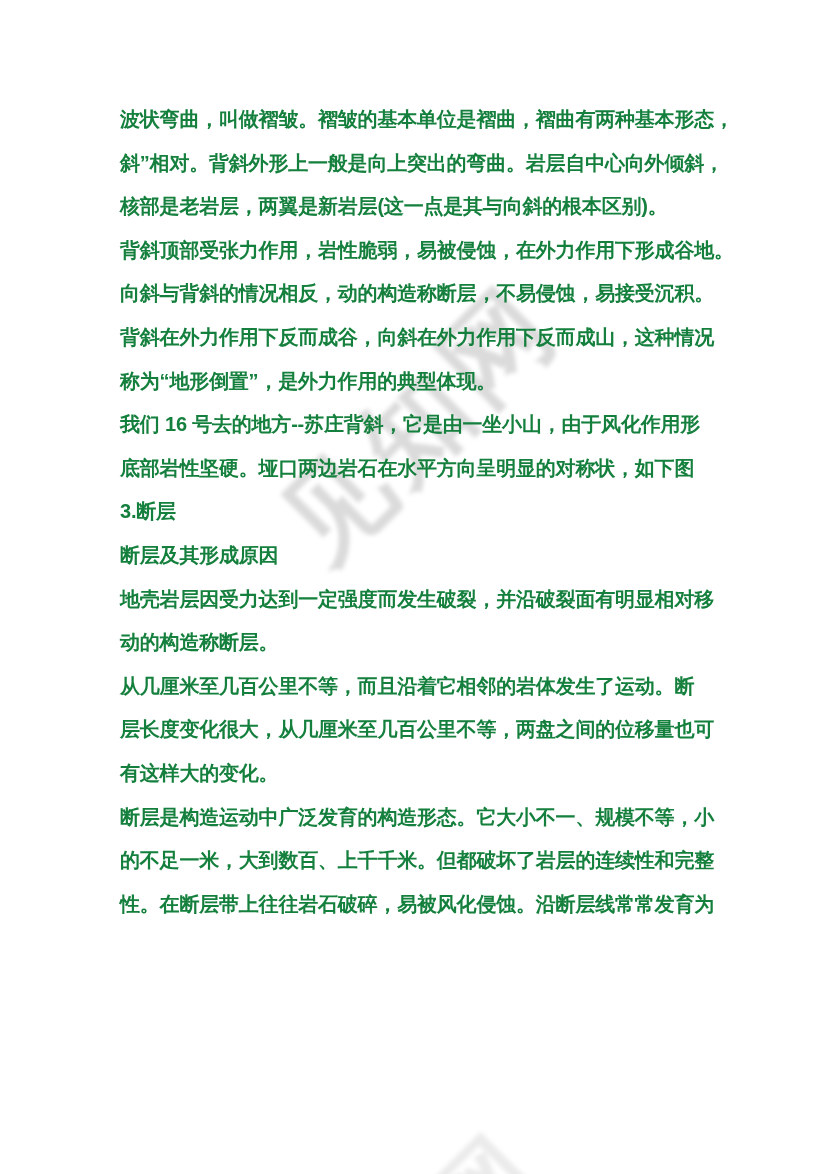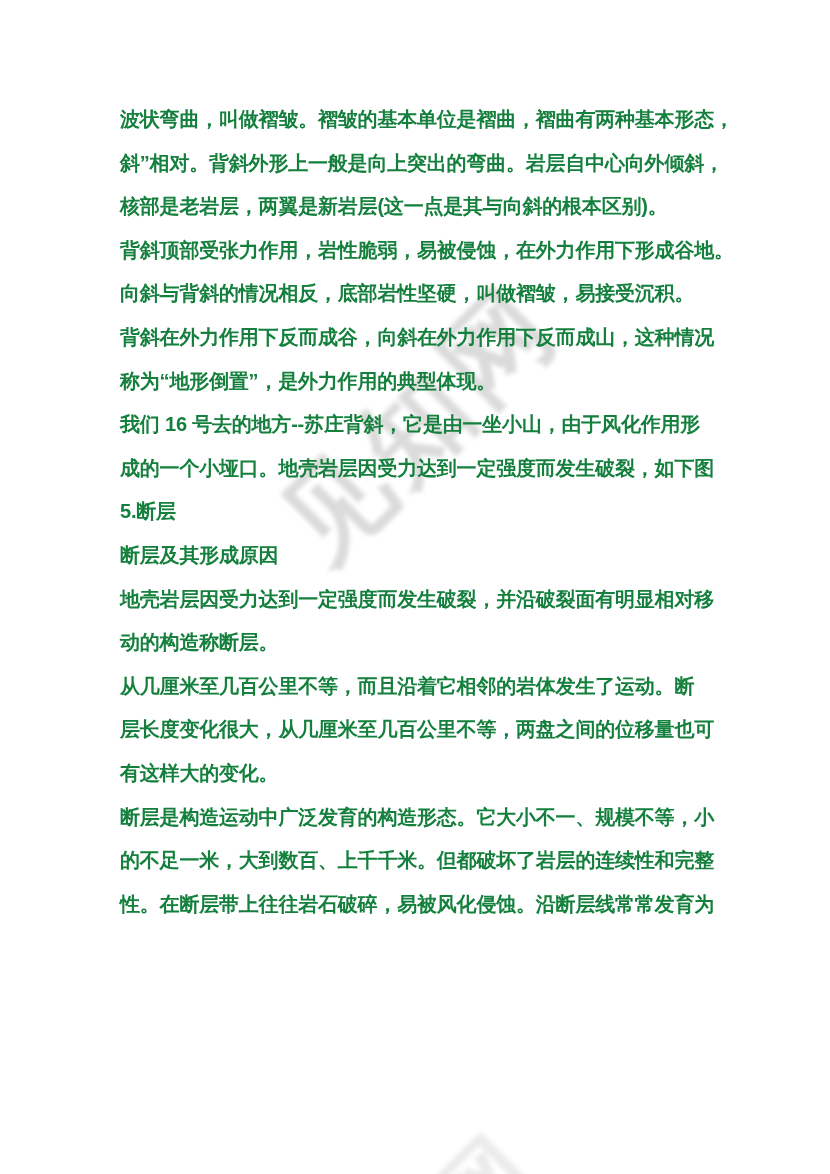--- a/index.html
+++ b/index.html
@@ -72,35 +72,35 @@
 
     <section class="para">
       <div class="line">波状弯曲，叫做褶皱。褶皱的基本单位是褶曲，褶曲有两种基本形态，</div>
       <div class="line">斜”相对。背斜外形上一般是向上突出的弯曲。岩层自中心向外倾斜，</div>
       <div class="line">核部是老岩层，两翼是新岩层(这一点是其与向斜的根本区别)。</div>
     </section>
 
 
     <section class="para">
       <div class="line">背斜顶部受张力作用，岩性脆弱，易被侵蚀，在外力作用下形成谷地。</div>
-      <div class="line">向斜与背斜的情况相反，底部岩性坚硬，叫做褶皱，易接受沉积。</div>
+      <div class="line">向斜与背斜的情况相反，动的构造称断层，不易侵蚀，易接受沉积。</div>
     </section>
 
     <section class="para">
       <div class="line">背斜在外力作用下反而成谷，向斜在外力作用下反而成山，这种情况</div>
       <div class="line">称为“地形倒置”，是外力作用的典型体现。</div>
     </section>
 
     <section class="para">
       <div class="line">我们 16 号去的地方--苏庄背斜，它是由一坐小山，由于风化作用形</div>
-      <div class="line">成的一个小垭口。地壳岩层因受力达到一定强度而发生破裂，如下图</div>
+      <div class="line">底部岩性坚硬。垭口两边岩石在水平方向呈明显的对称状，如下图</div>
     </section>
 
     <section class="para">
-      <div class="line">5.断层</div>
+      <div class="line">3.断层</div>
     </section>
 
     <section class="para">
       <div class="line">断层及其形成原因</div>
     </section>
 
     <section class="para">
       <div class="line">地壳岩层因受力达到一定强度而发生破裂，并沿破裂面有明显相对移</div>
       <div class="line">动的构造称断层。</div>
     </section>

